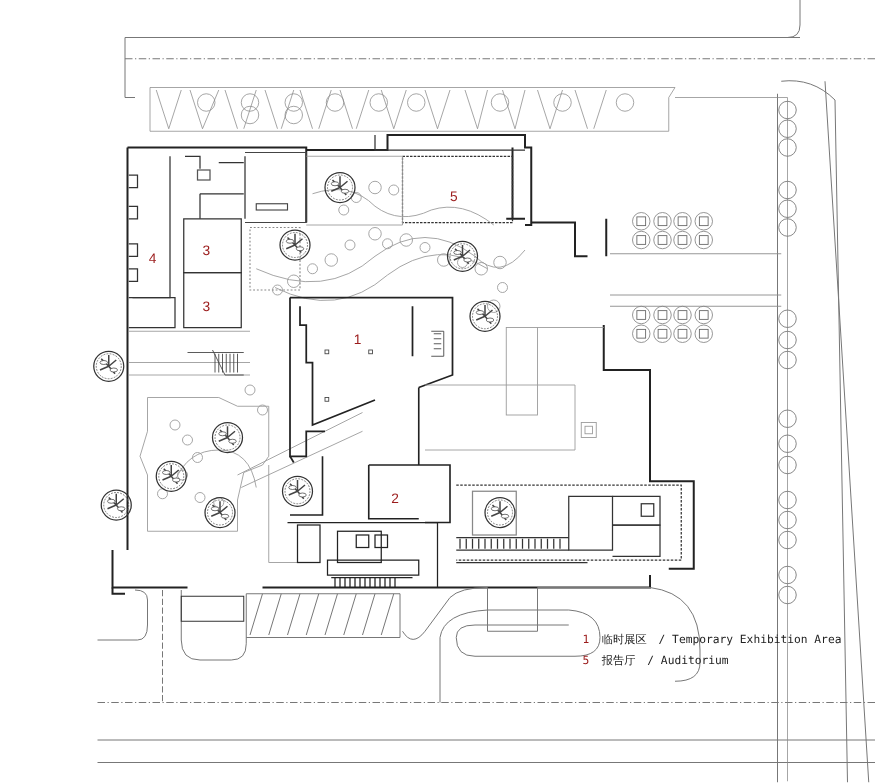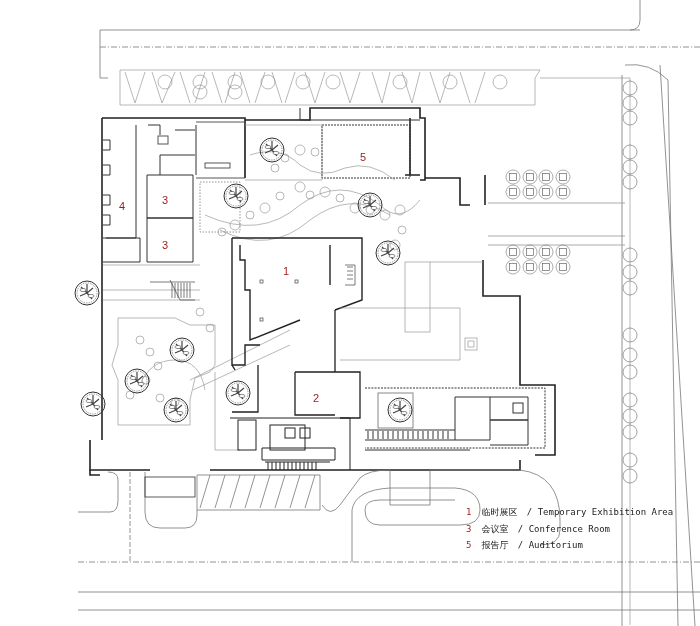--- a/index.html
+++ b/index.html
@@ -265,24 +265,18 @@
 </svg>
 
 <div class="legend">
   <div class="legend-row">
     <span class="legend-num">1</span>
     <span class="legend-zh">临时展区</span>
     <span>/</span>
     <span>Temporary Exhibition Area</span>
   </div>
   <div class="legend-row">
-    <span class="legend-num">3</span>
-    <span class="legend-zh">会议室</span>
-    <span>/</span>
-    <span>Conference Room</span>
-  </div>
-  <div class="legend-row">
     <span class="legend-num">5</span>
     <span class="legend-zh">报告厅</span>
     <span>/</span>
     <span>Auditorium</span>
   </div>
 </div>
 
 </body></html>

